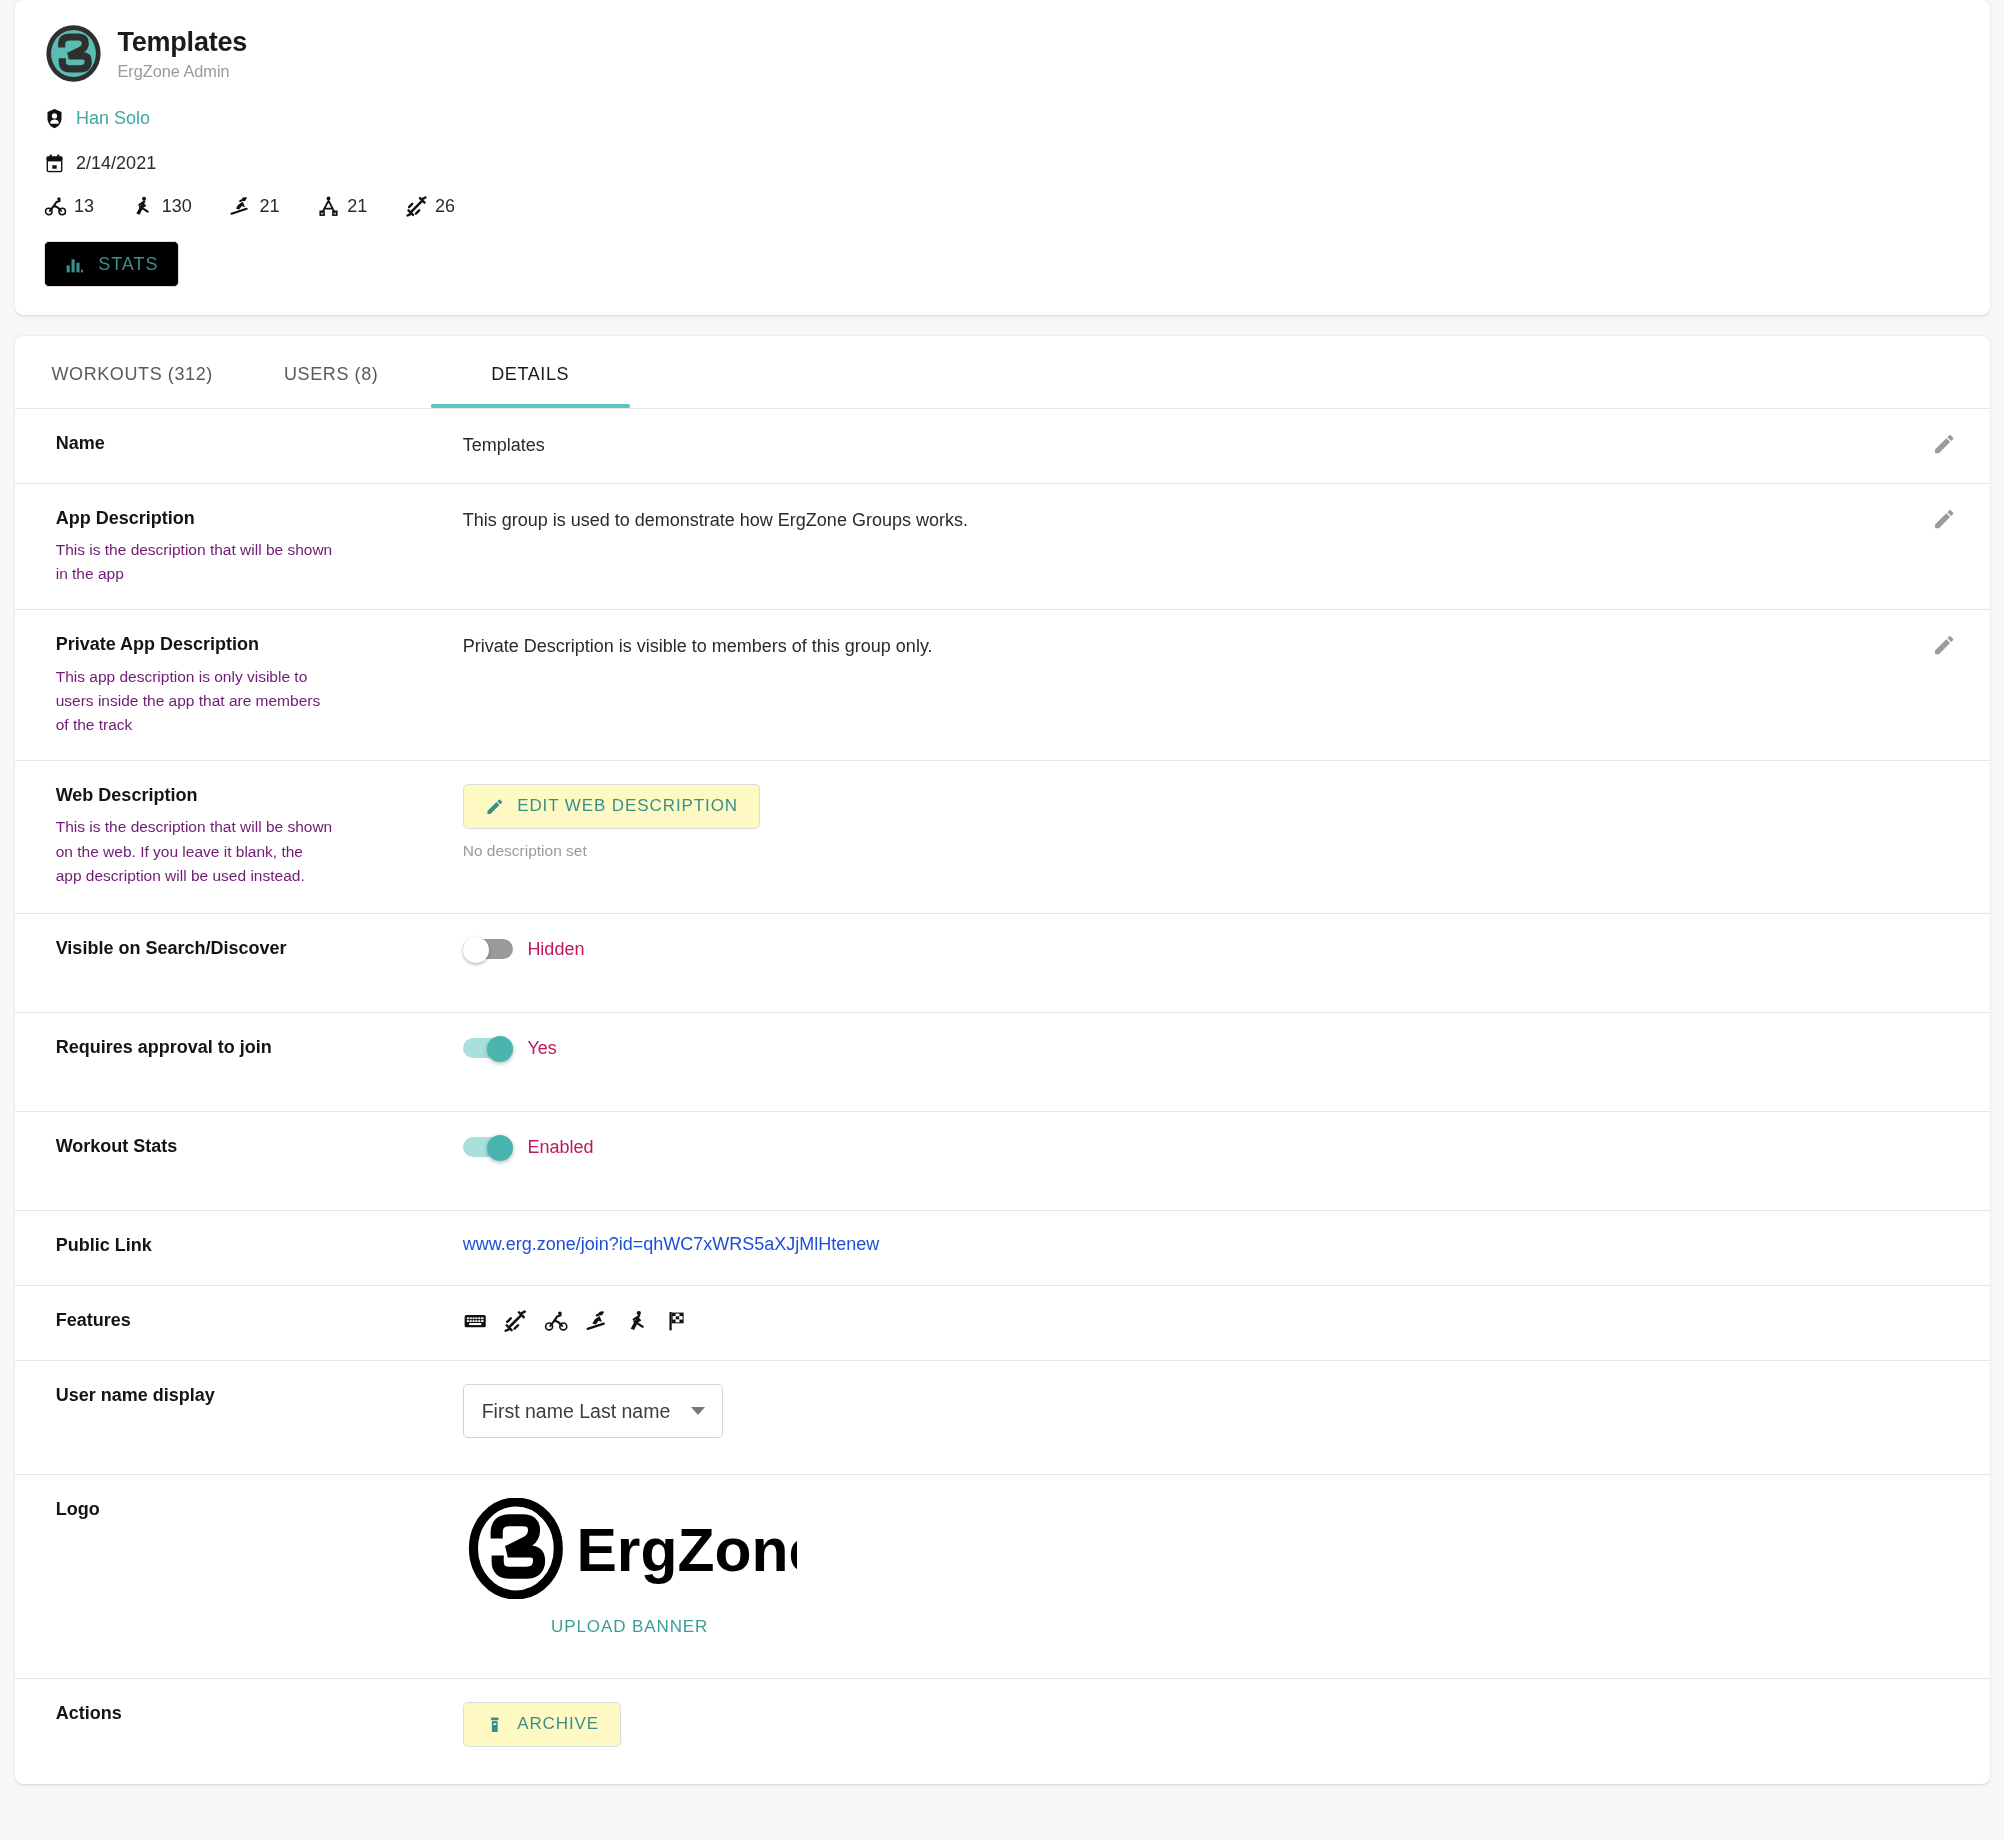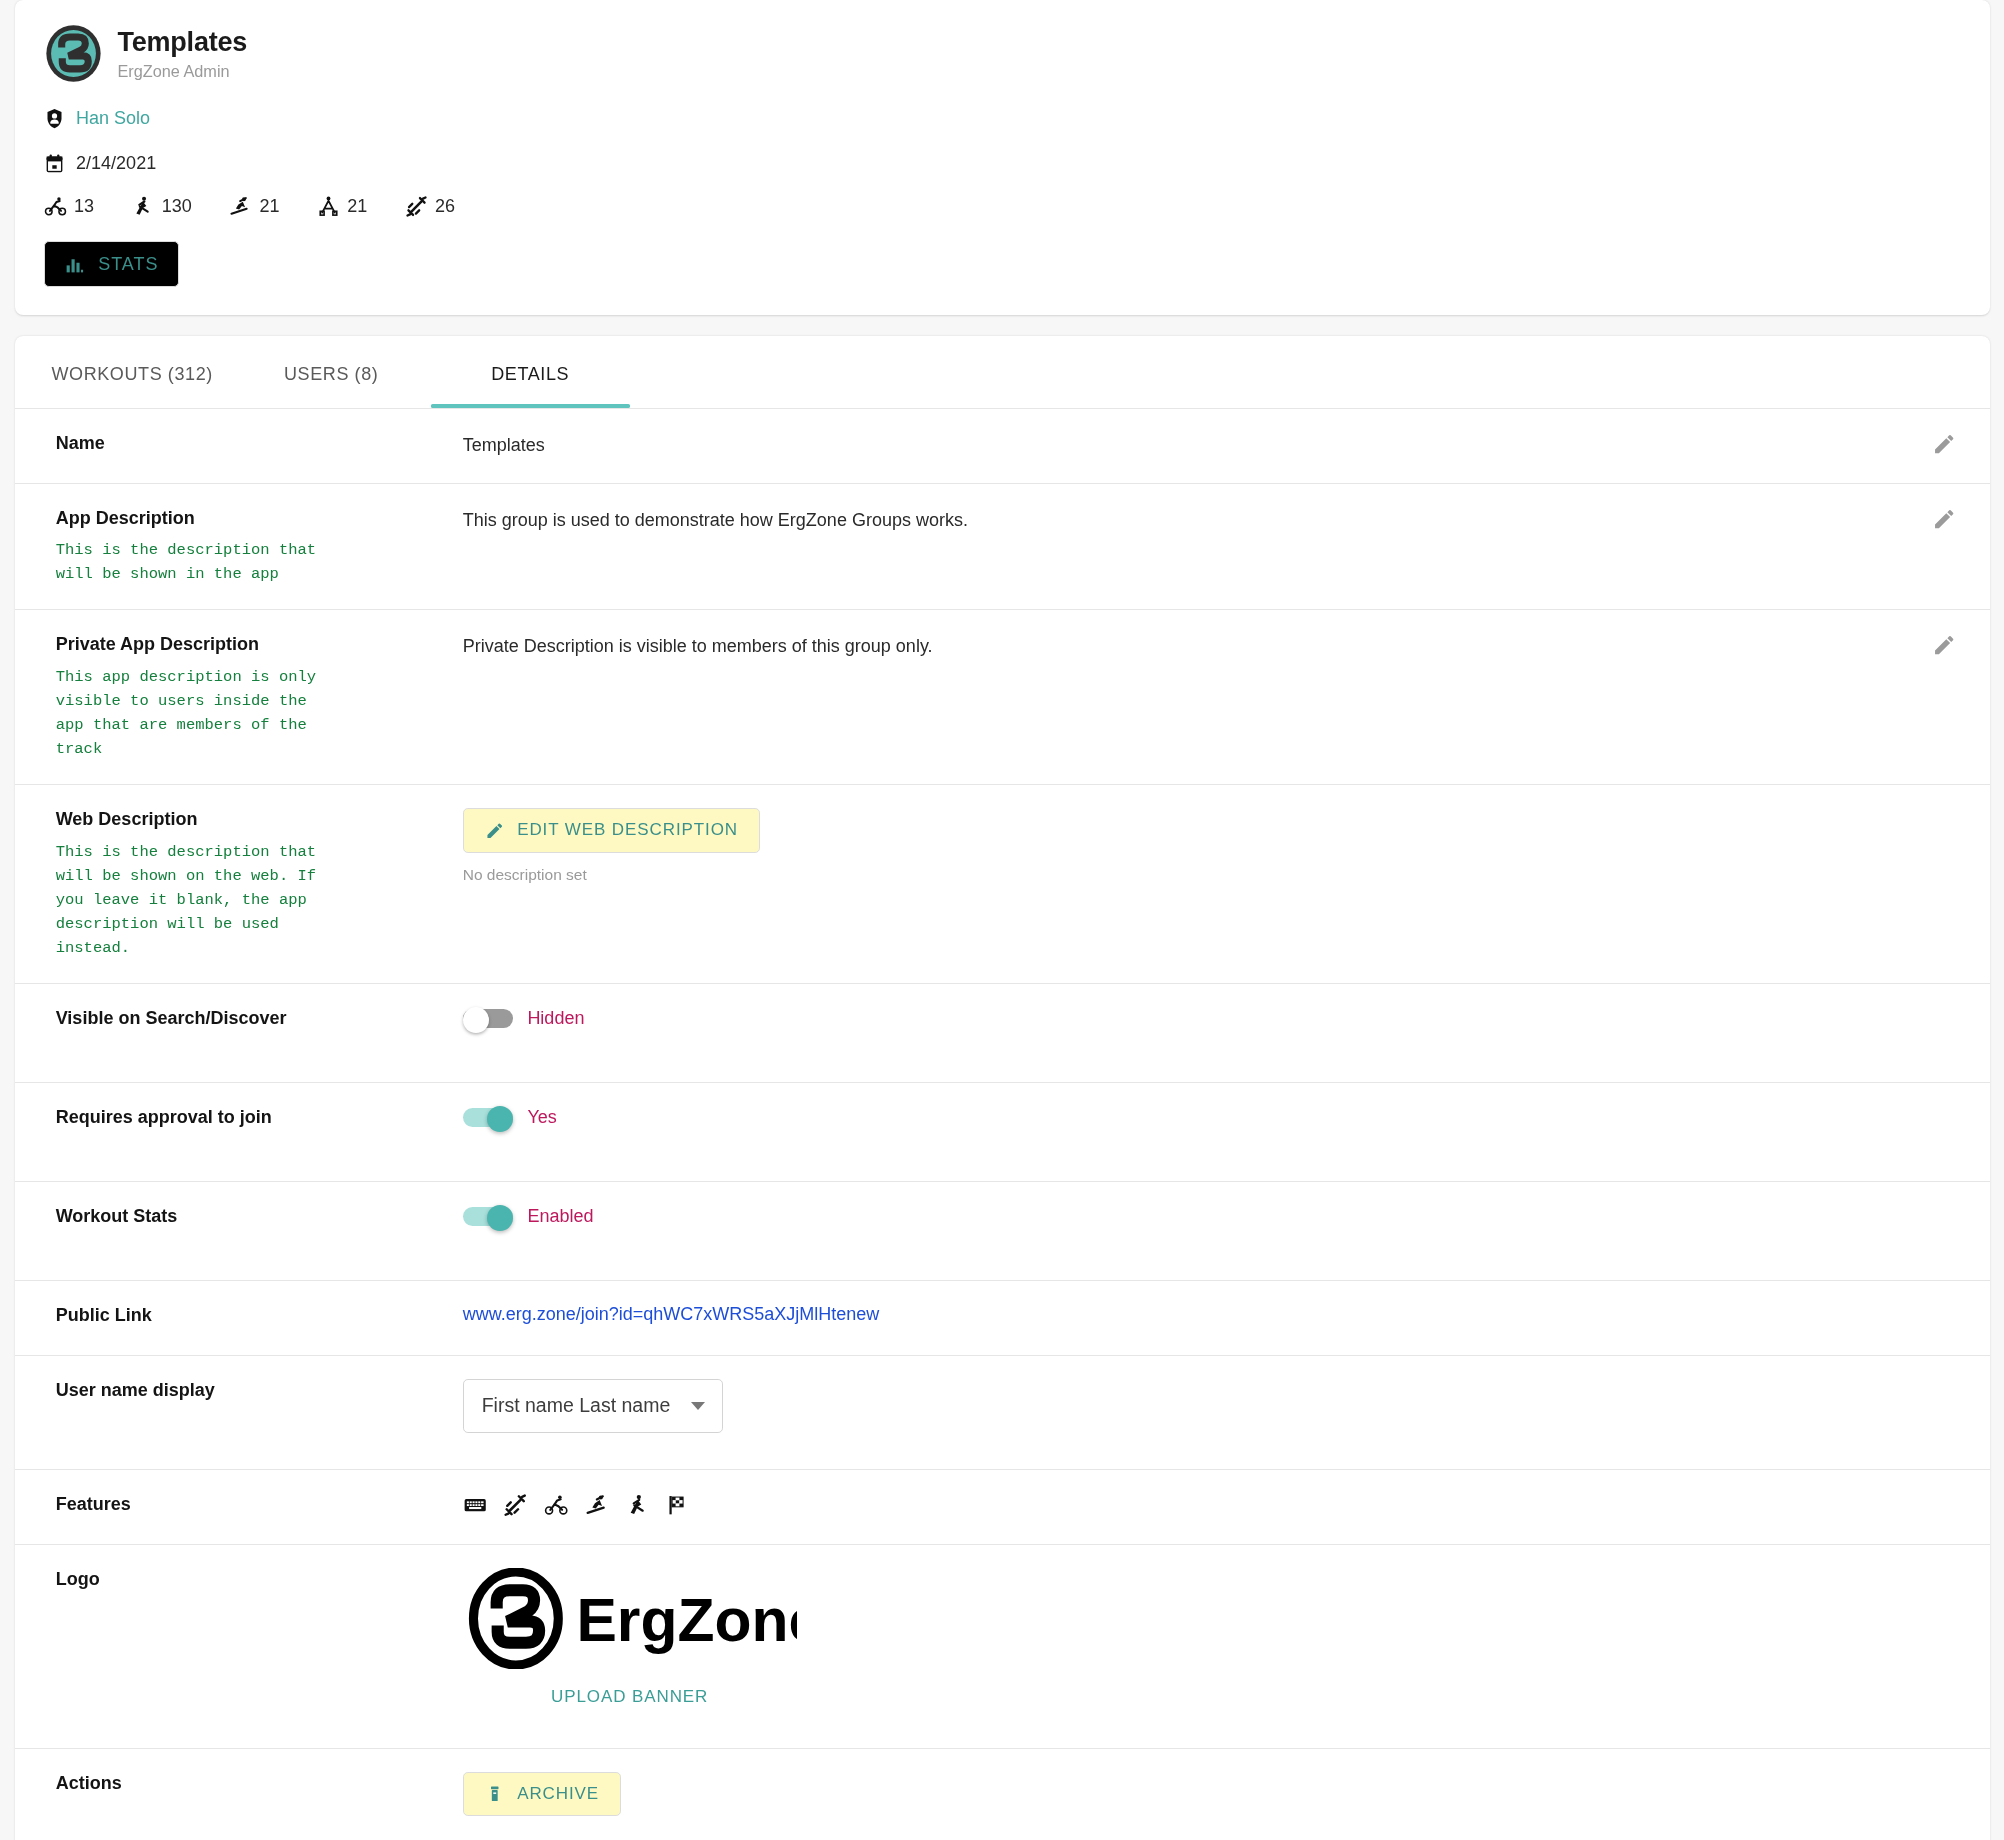--- a/index.html
+++ b/index.html
@@ -92,22 +92,22 @@
     min-height: 75px;
     position: relative;
   }
   .row:first-of-type { border-top: 0.8px solid #e6e6e6; }
   .row-label-col { flex: 0 0 407px; padding-right: 19.5px; }
   .row-label {
     font-size: 18px; font-weight: 700; color: #141414;
     line-height: 1.3;
   }
   .row-help {
-    font-size: 15.5px; color: #15803d; line-height: 1.55;
-    margin-top: 8.1px; max-width: 277px; font-family: Liberation Mono, monospace;
+    font-size: 15.5px; color: #701a75; line-height: 1.55;
+    margin-top: 8.1px; max-width: 277px;
   }
   .row-value-col { flex: 1 1 auto; padding-left: 0; }
   .row-value { font-size: 18px; color: #2a2a2a; line-height: 1.5; }
   .row-edit {
     position: absolute; right: 34px; top: 23px;
     width: 24.4px; height: 24.4px; cursor: pointer;
   }
   .row-edit svg { width: 24.4px; height: 24.4px; display: block; }
 
   
@@ -425,32 +425,20 @@
         </div>
       </div>
     </div>
 
     <div class="row link">
       <div class="row-label-col">
         <div class="row-label">Public Link</div>
       </div>
       <div class="row-value-col">
         <a class="public-link" href="#">www.erg.zone/join?id=qhWC7xWRS5aXJjMlHtenew</a>
-      </div>
-    </div>
-
-    <div class="row username">
-      <div class="row-label-col">
-        <div class="row-label">User name display</div>
-      </div>
-      <div class="row-value-col">
-        <div class="select-box">
-          <span class="val">First name Last name</span>
-          <span class="caret"></span>
-        </div>
       </div>
     </div>
 
     <div class="row features">
       <div class="row-label-col">
         <div class="row-label">Features</div>
       </div>
       <div class="row-value-col">
         <div class="feature-icons">
 
@@ -526,20 +514,32 @@
                 <rect x="13.2" y="10.4" width="3.6" height="3.2" fill="#111"></rect>
               </g>
               <rect x="6" y="4" width="10.8" height="9.6" fill="none" stroke="#111" stroke-width="1"></rect>
             </svg>
           </span>
 
         </div>
       </div>
     </div>
 
+    <div class="row username">
+      <div class="row-label-col">
+        <div class="row-label">User name display</div>
+      </div>
+      <div class="row-value-col">
+        <div class="select-box">
+          <span class="val">First name Last name</span>
+          <span class="caret"></span>
+        </div>
+      </div>
+    </div>
+
     <div class="row logo">
       <div class="row-label-col">
         <div class="row-label">Logo</div>
       </div>
       <div class="row-value-col">
         <div class="logo-group">
 
 
           <div class="logo-cell">
             <span class="banner-img">

